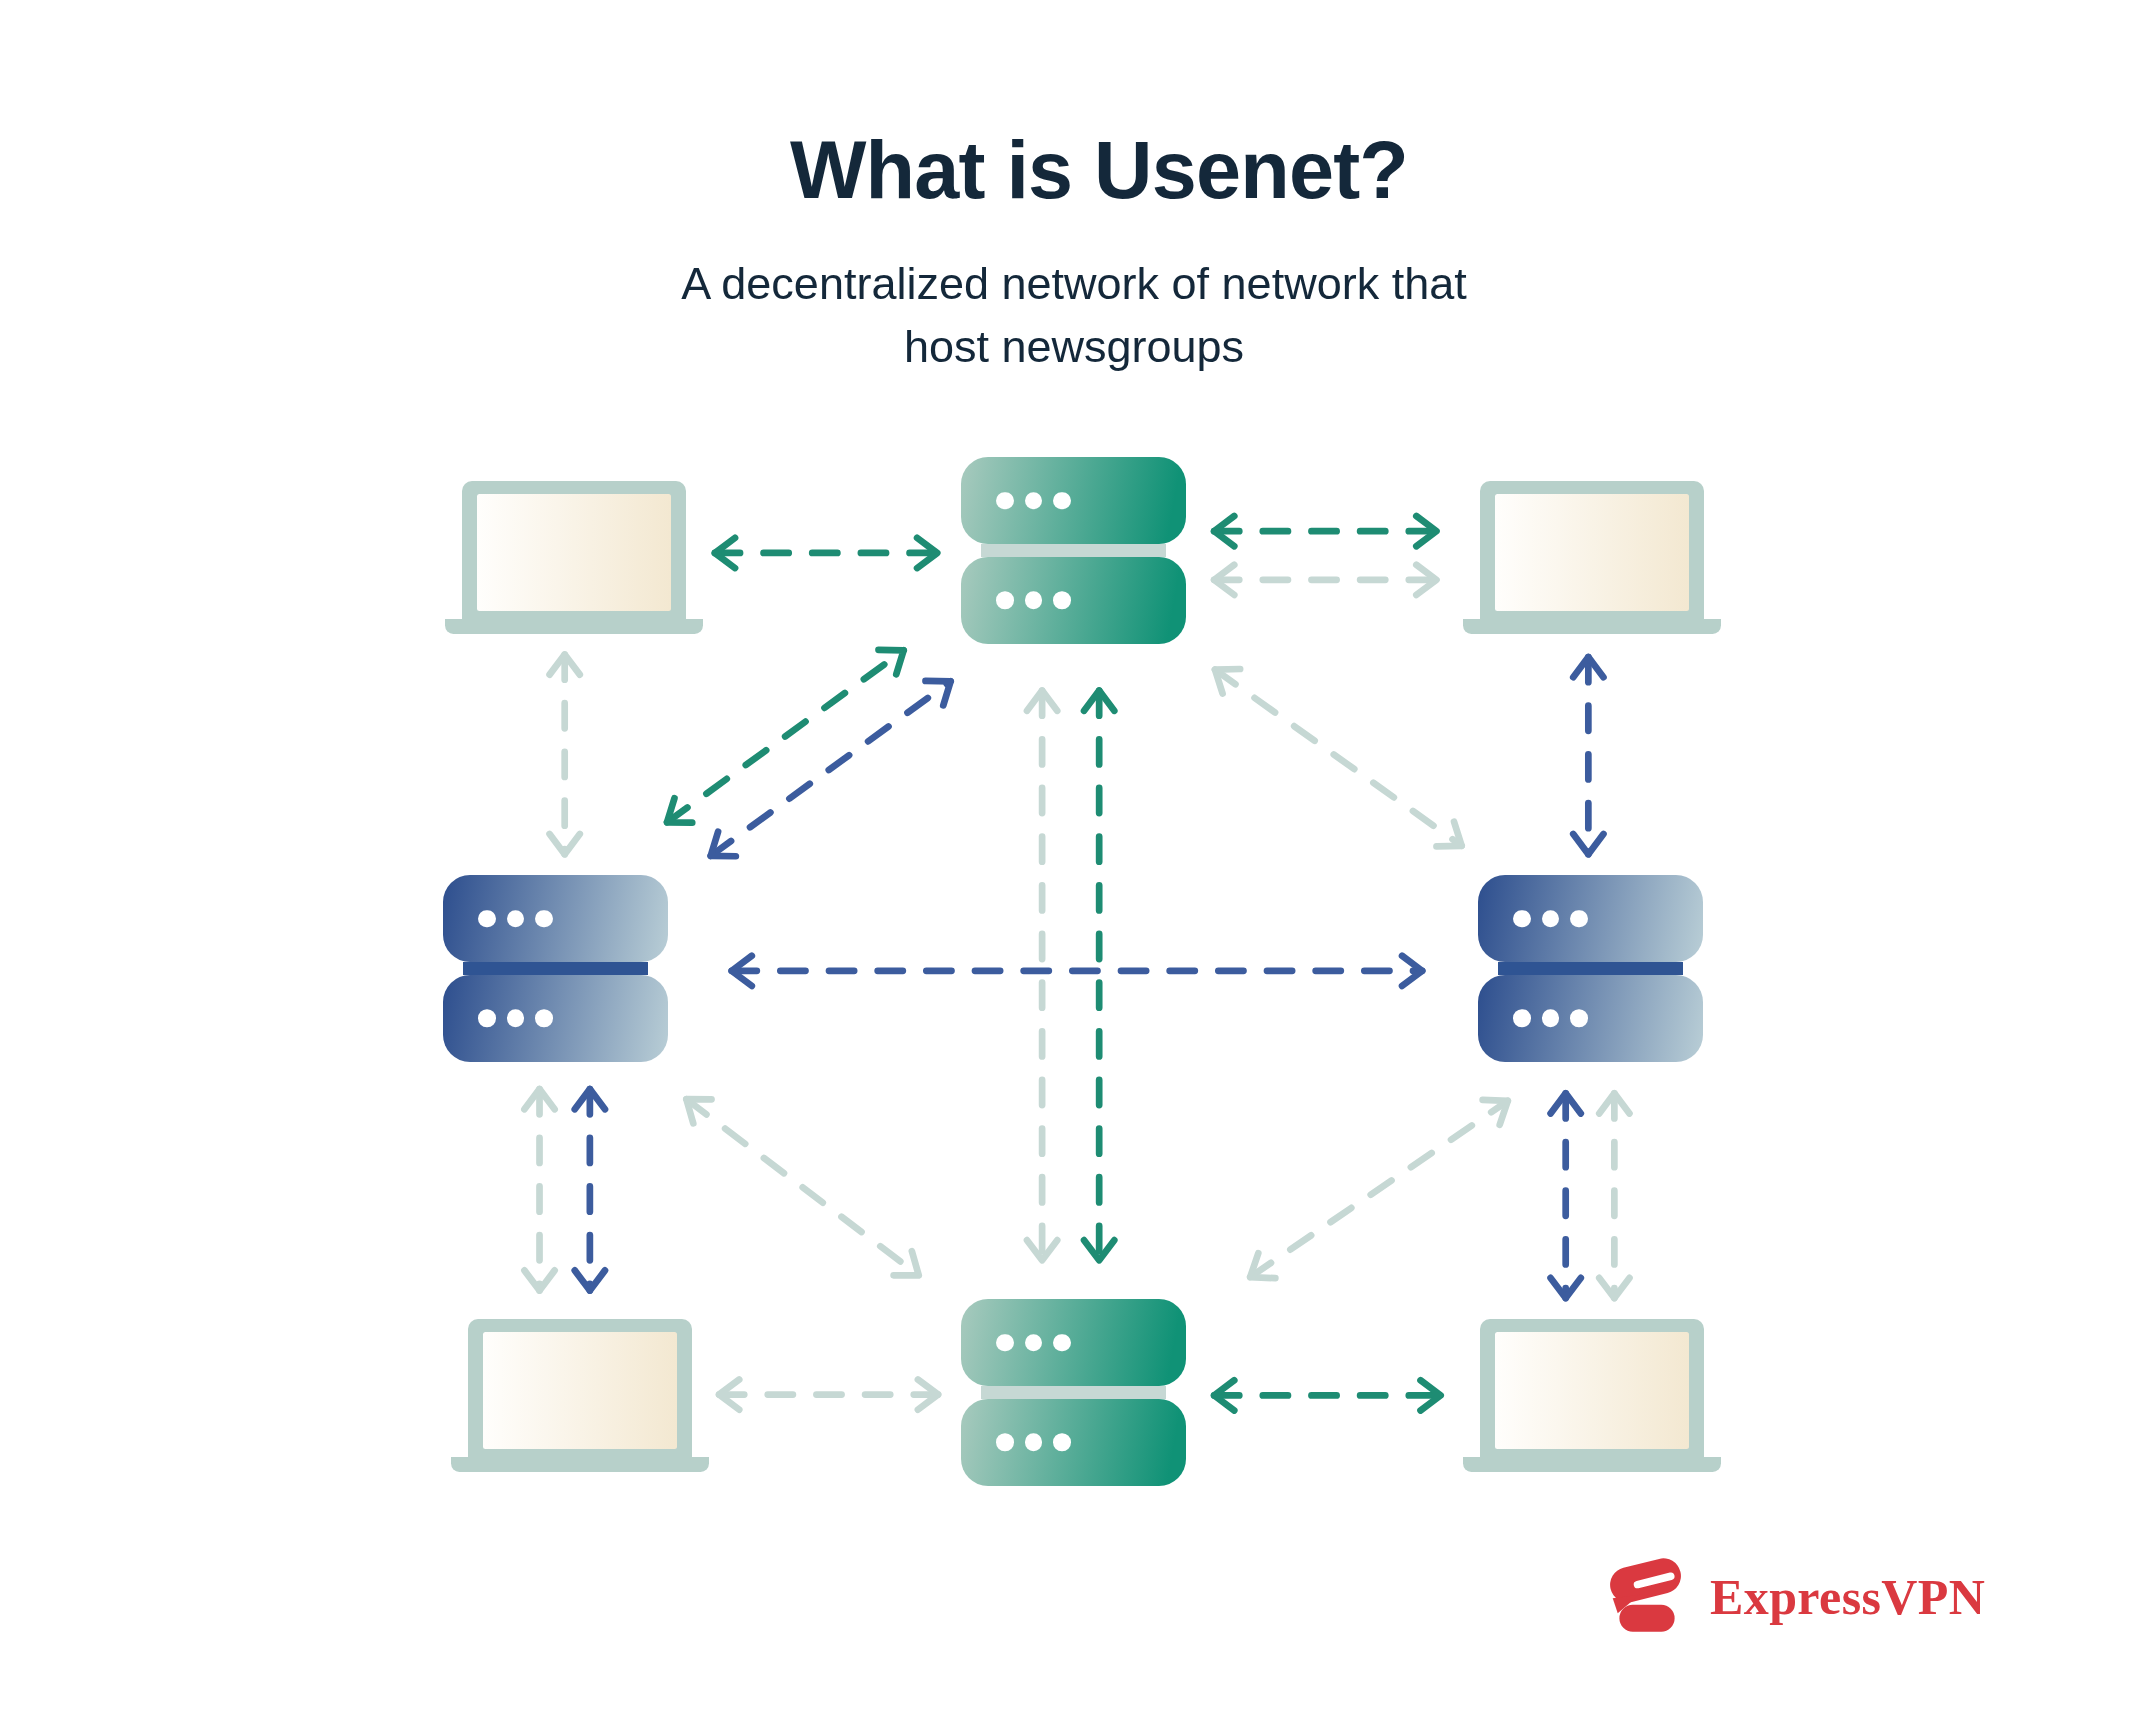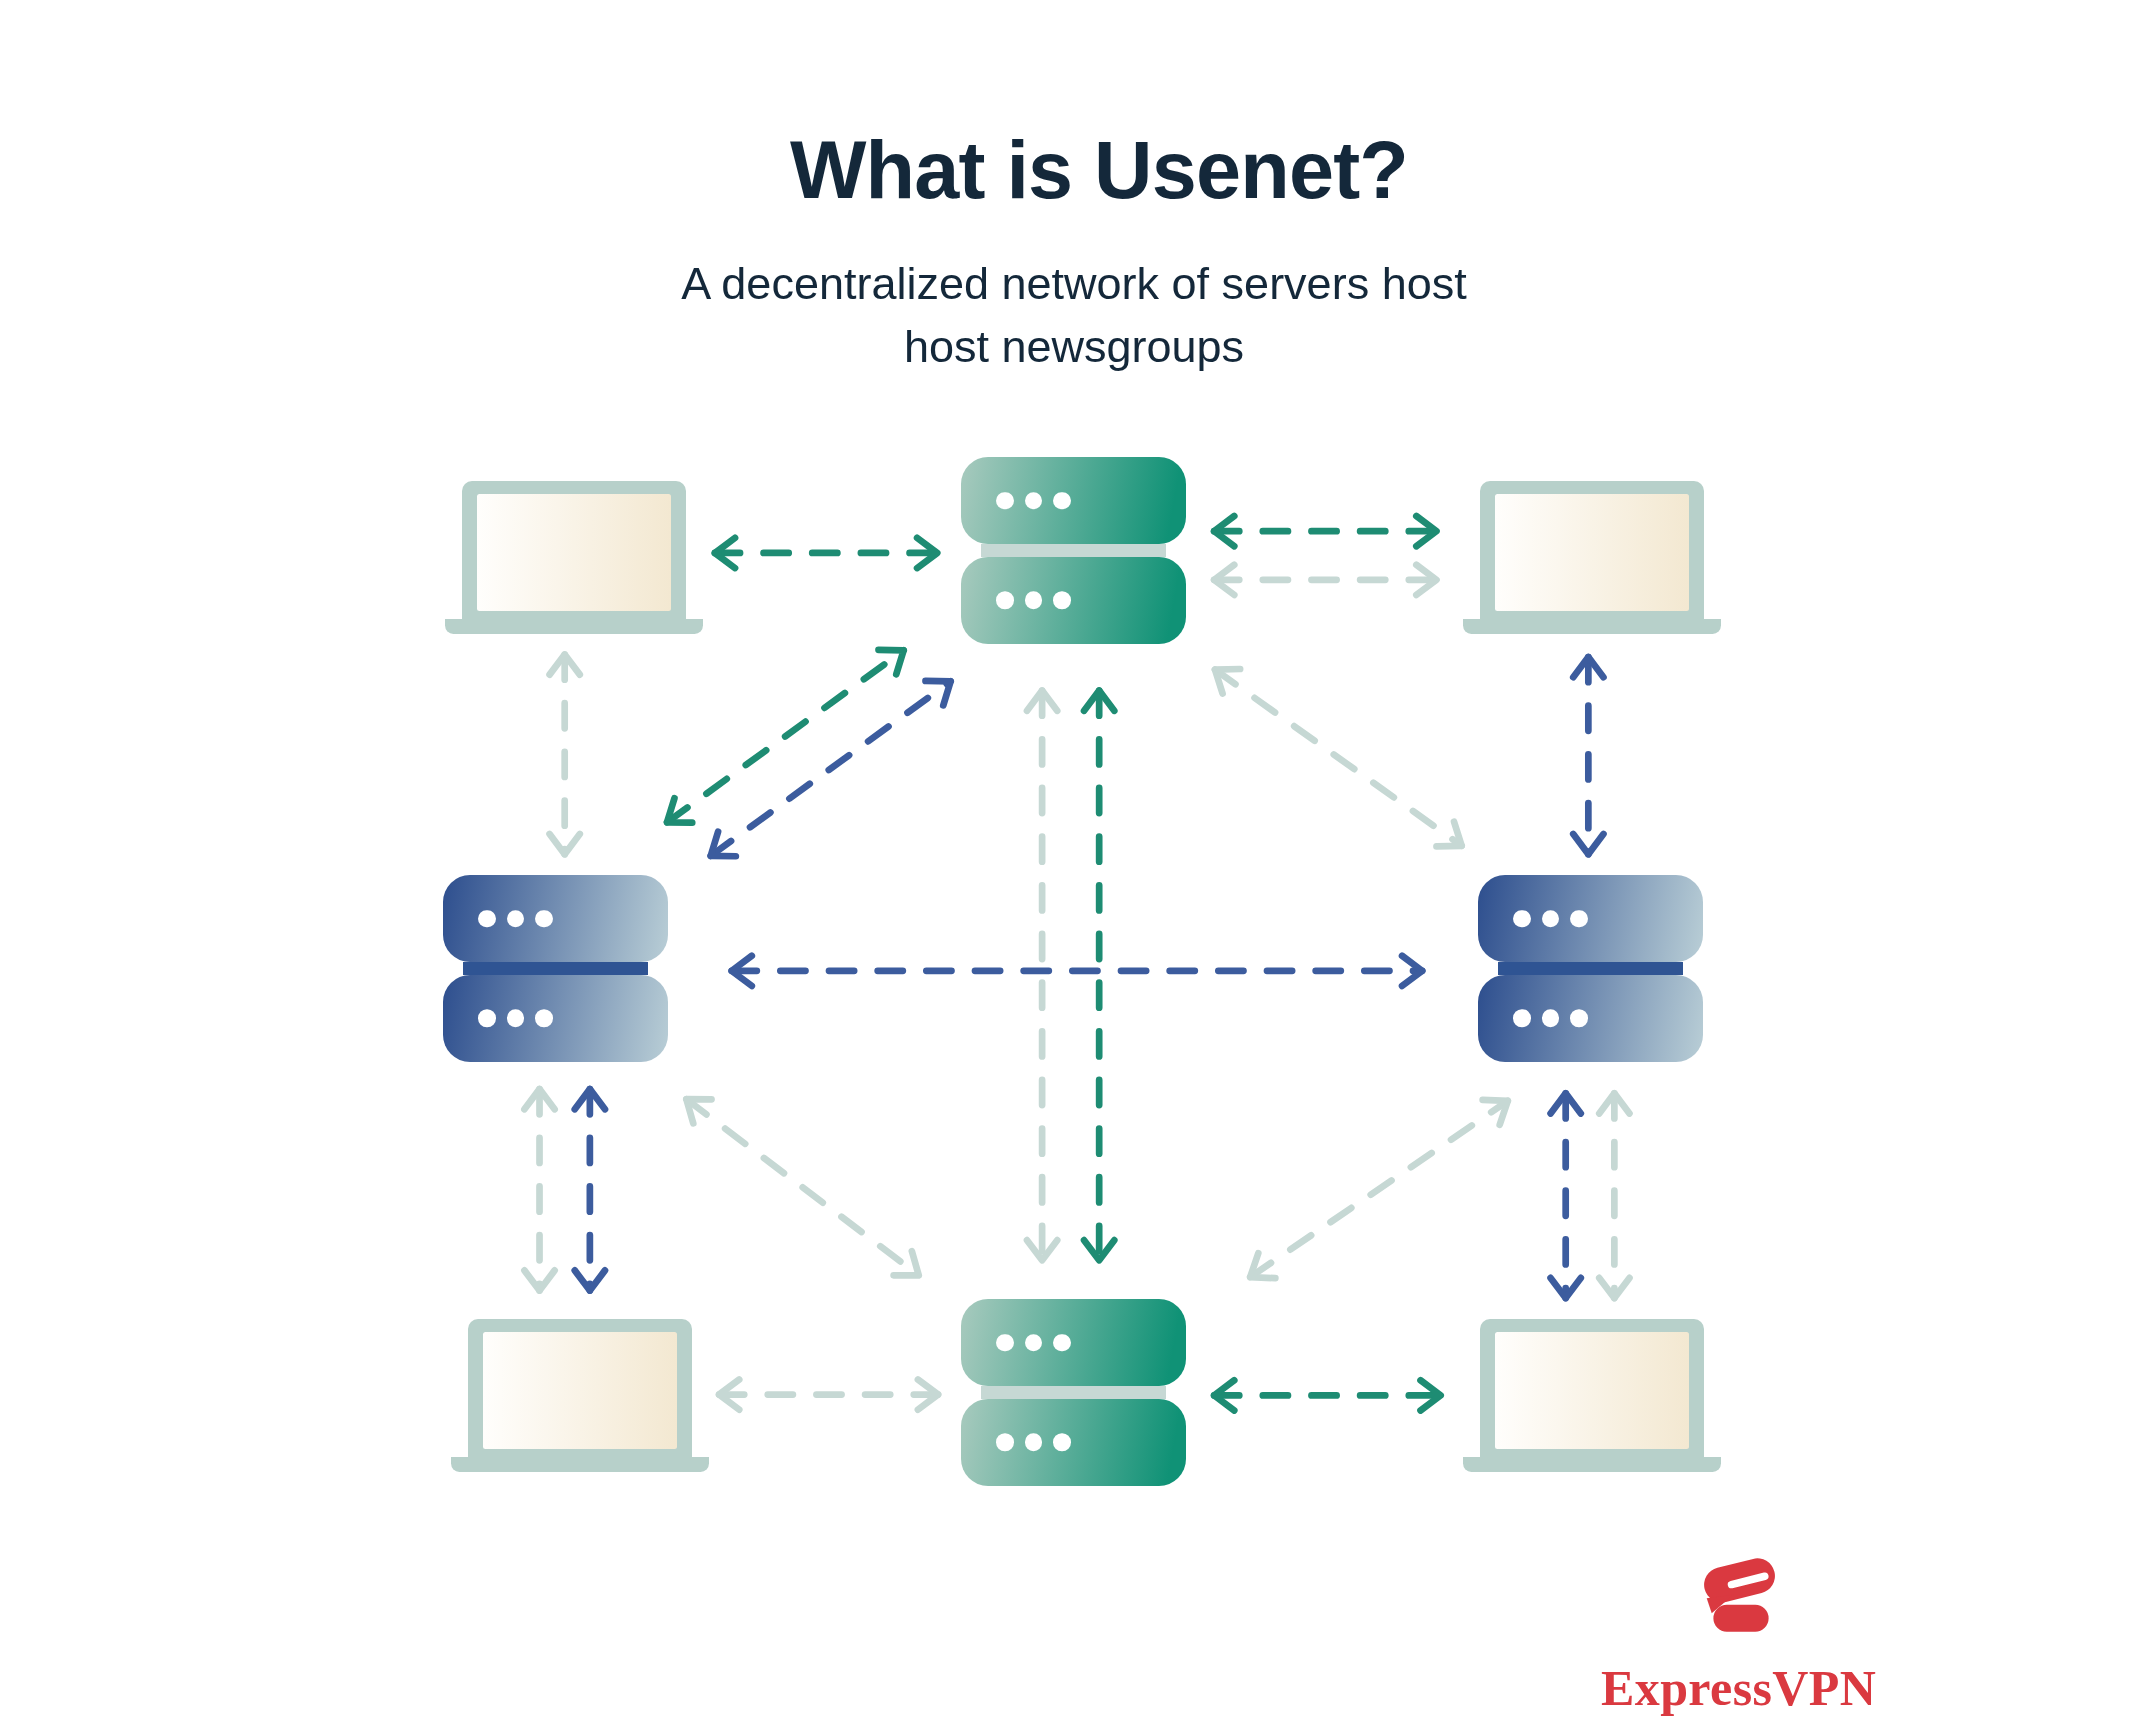--- a/index.html
+++ b/index.html
@@ -41,31 +41,31 @@
   #node-server-top{left:961px;top:457px;}
   #node-server-left{left:443px;top:875px;}
   #node-server-right{left:1478px;top:875px;}
   #node-server-bottom{left:961px;top:1299px;}
 
   
   .connections{position:absolute;left:0;top:0;width:100%;height:100%;pointer-events:none;}
   .connections line{fill:none;stroke-width:8;stroke-linecap:round;stroke-dasharray:30 28;}
 
   
-  .brand{position:absolute;left:1601px;top:1556px;display:flex;align-items:center;gap:22px;flex-direction:column;}
+  .brand{position:absolute;left:1601px;top:1556px;display:flex;align-items:center;gap:22px;}
   .brand-text{font-family:"Liberation Serif",serif;font-size:50px;font-weight:700;
               color:var(--brand_red,#da3940);letter-spacing:0.4px;}
 </style>
 </head>
 <body>
 
 <div class="canvas">
 
   <div class="title">What is Usenet?</div>
-  <div class="subtitle">A decentralized network of servers host
+  <div class="subtitle">A decentralized network of network that
 host newsgroups</div>
 
   <svg class="connections" id="conn-layer" viewBox="0 0 2560 2057" width="2148" height="1726">
     <defs id="conn-defs">
         <marker id="arrow-green" orient="auto-start-reverse" markerUnits="userSpaceOnUse" markerWidth="60" markerHeight="60" viewBox="-30 -30 60 60" refX="0" refY="0">
           <path d="M -24 -18 L 0 0 L -24 18" fill="none" stroke="#1e8c73" stroke-width="8" stroke-linecap="round" stroke-linejoin="round"></path>
         </marker>
         <marker id="arrow-navy" orient="auto-start-reverse" markerUnits="userSpaceOnUse" markerWidth="60" markerHeight="60" viewBox="-30 -30 60 60" refX="0" refY="0">
           <path d="M -24 -18 L 0 0 L -24 18" fill="none" stroke="#3c5c9e" stroke-width="8" stroke-linecap="round" stroke-linejoin="round"></path>
         </marker>

